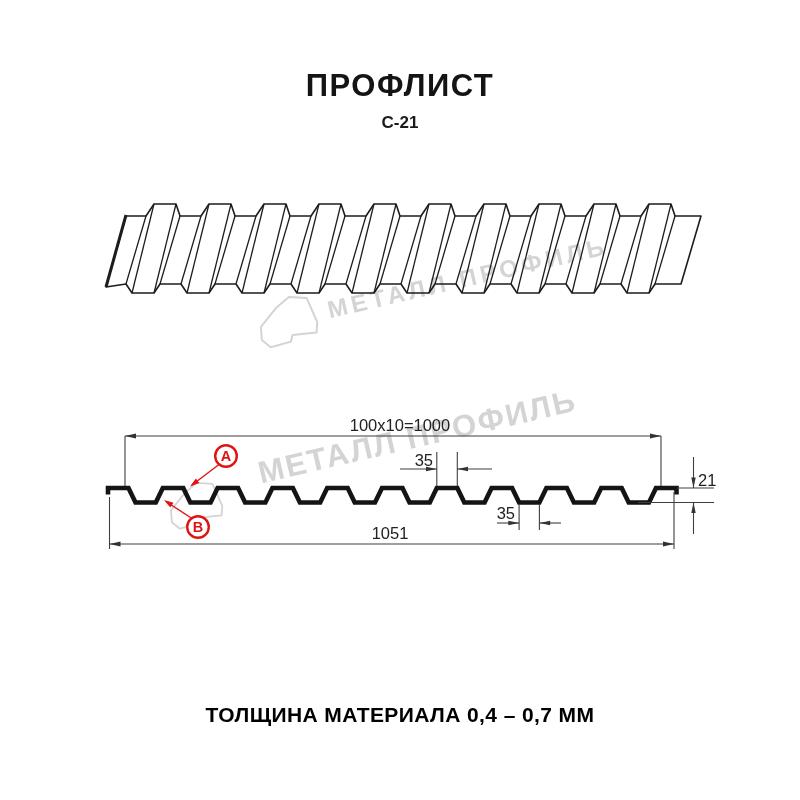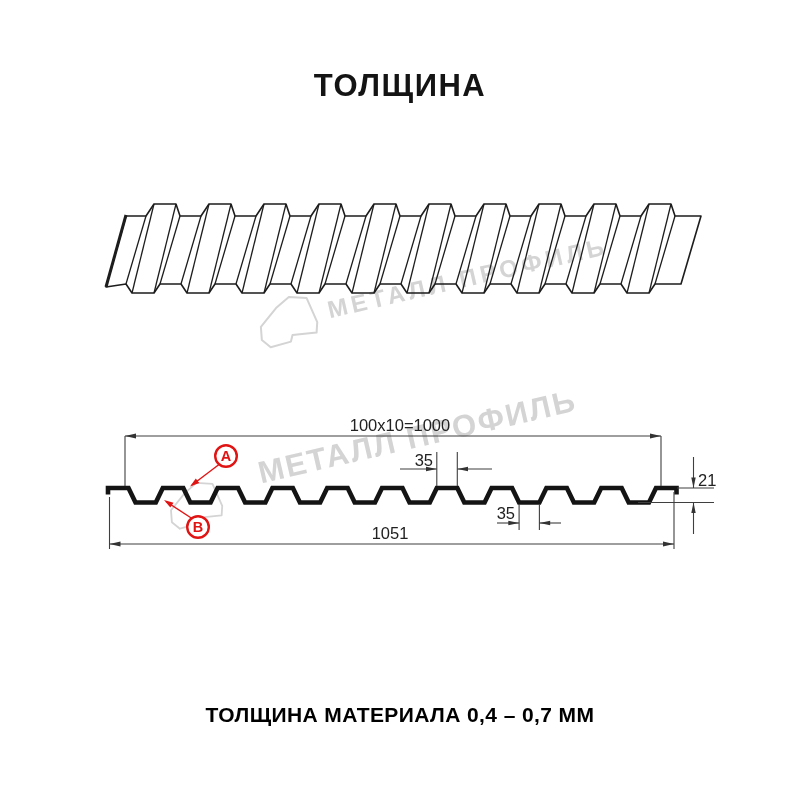--- a/index.html
+++ b/index.html
@@ -22,21 +22,22 @@
   svg.art{position:absolute;left:0;top:0;}
   .dim-text{font-size:16.5px;fill:#222;font-family:"Liberation Sans",sans-serif;}
   .callout-letter{font-size:14.5px;font-weight:700;fill:#e11414;
                   font-family:"Liberation Sans",sans-serif;}
 </style>
 </head>
 <body>
 
 <div class="canvas">
 
-  <div class="title">ТОЛЩИНА</div>
+  <div class="title">ПРОФЛИСТ</div>
+  <div class="subtitle">С-21</div>
 
   <div class="wm wm1">
     <svg class="wm-logo" width="66" height="54" viewBox="0 0 66 54">
       <path d="M7,28 L26,13 L41,5 L58,10 L63,36 L60,46 L36,43 L33,49 L12,50 L5,41 Z" fill="none" stroke="#d4d4d4" stroke-width="2" stroke-linejoin="round"></path>
     </svg>
     <span class="wm-text">МЕТАЛЛ ПРОФИЛЬ</span>
   </div>
 
   <div class="wm wm2">
     <svg class="wm-logo" width="60" height="50" viewBox="0 0 66 54">

